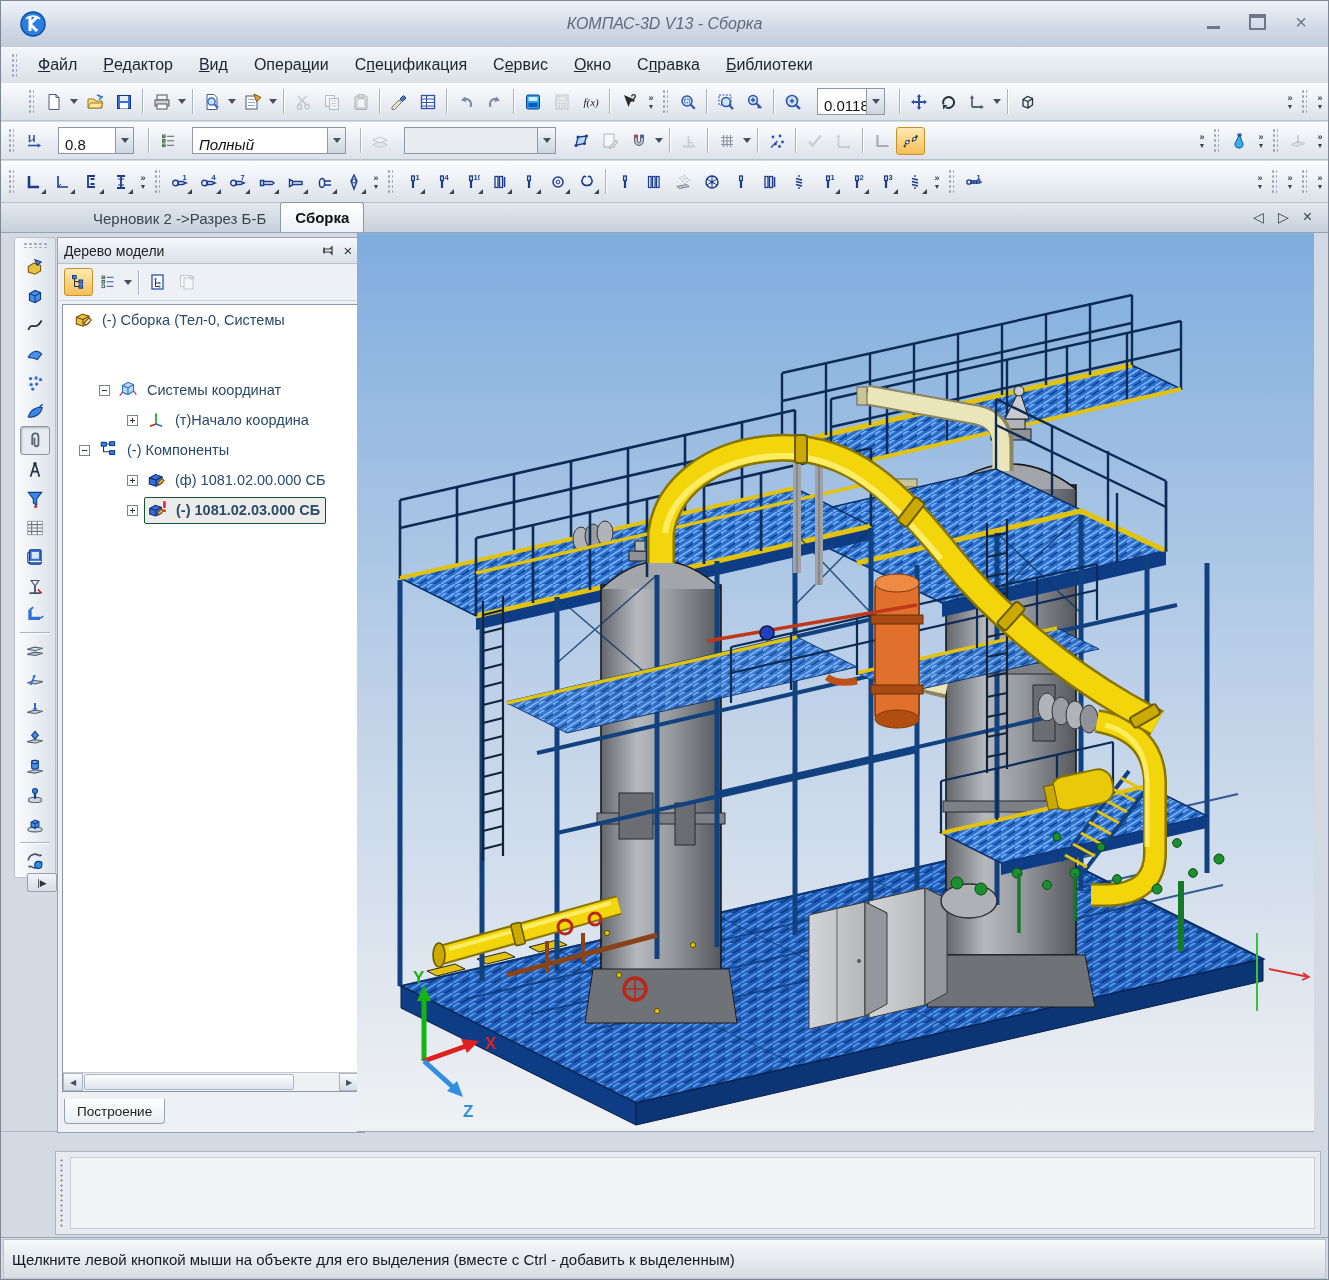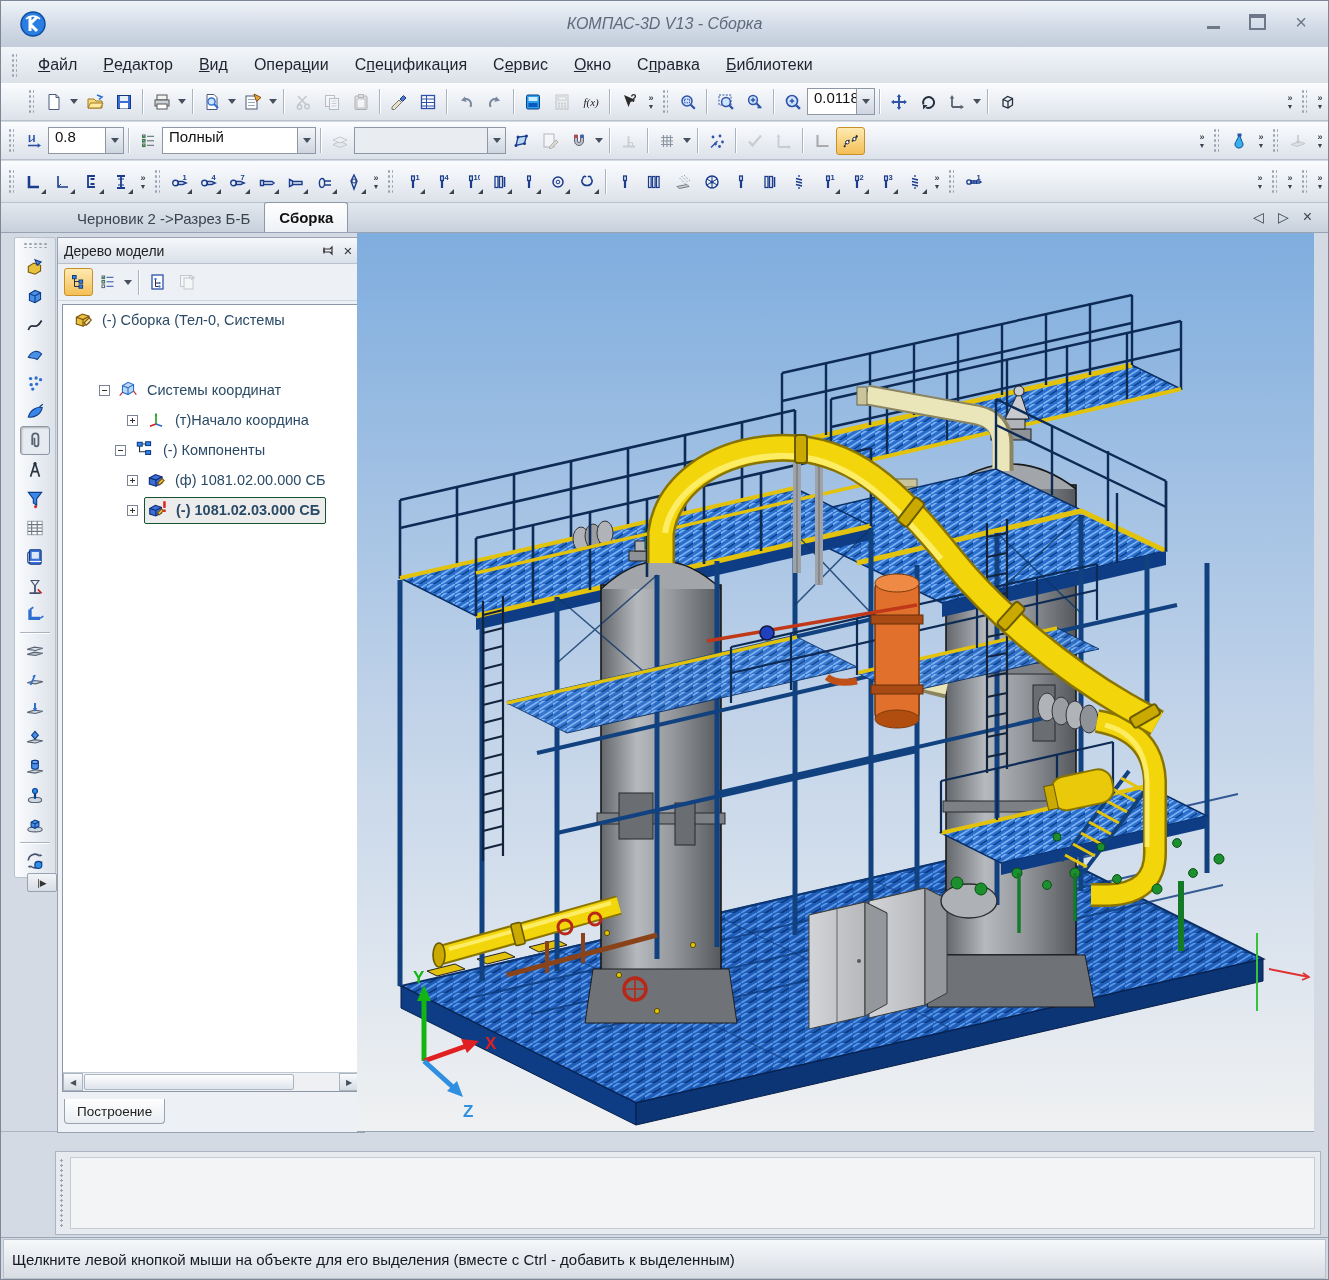--- a/index.html
+++ b/index.html
@@ -22,31 +22,31 @@
   .trow{position:absolute;left:0;right:0;height:38px;background:linear-gradient(#fbfcfe,#dce2ea);border-bottom:1px solid #b9c1cd;display:flex;align-items:center;padding-left:4px;box-sizing:border-box;}
   .tbtn{width:29px;height:28px;border-radius:3px;display:flex;align-items:center;justify-content:center;position:relative;flex:none;}
   .tbtn svg{display:block;}
   .tbtn.dis{opacity:.42;filter:grayscale(.8);}
   .tbtn.act{background:linear-gradient(#ffeab2,#f3bf56);border:1px solid #c89028;box-sizing:border-box;}
   .tbtn.tri::after{content:"";position:absolute;right:2px;bottom:2px;border-left:5px solid transparent;border-bottom:5px solid #3a4450;}
   .dd{width:12px;height:28px;display:flex;align-items:center;justify-content:center;flex:none;}
   .dd::after{content:"";border:4px solid transparent;border-top:5px solid #46505e;margin-top:4px;}
   .tsep{width:1px;height:25px;background:#aab3c0;box-shadow:1px 0 0 #fff;margin:0 4px;flex:none;}
   .tgrip{width:6px;height:26px;margin:0 5px 0 3px;background-image:radial-gradient(circle,#98a2b0 1px,transparent 1.4px);background-size:4px 5px;flex:none;}
-  .tcombo{height:25px;background:#fff;border:1px solid #8d97a6;display:flex;align-items:flex-start;font-size:15px;color:#111;flex:none;margin:0 0;}
+  .tcombo{height:25px;background:#fff;border:1px solid #8d97a6;display:flex;align-items:flex-end;font-size:15px;color:#111;flex:none;margin:0 10px;}
   .tcombo .cval{padding:0 6px;flex:1;overflow:hidden;white-space:nowrap;}
   .tcombo .cdd{width:17px;align-self:stretch;background:linear-gradient(#f4f6f9,#cdd5e0);border-left:1px solid #8d97a6;display:flex;align-items:center;justify-content:center;}
   .tcombo .cdd::after{content:"";border:4px solid transparent;border-top:5px solid #46505e;margin-top:4px;}
   .tcombo.dis{background:#e9edf2;}
   .chev{width:16px;height:30px;display:flex;flex-direction:column;align-items:center;justify-content:center;color:#3a4450;flex:none;line-height:1;}
   .chev b{font-size:9px;font-weight:bold;}
   .chev i{font-style:normal;font-size:7px;}
   .tauto{margin-left:auto;}
   
-  .tabbar{position:absolute;left:0;top:202px;right:0;height:30px;background:linear-gradient(#e2e8ef,#c7d0db);border-bottom:1px solid #98a2b0;display:flex;align-items:flex-end;padding-left:62px;box-sizing:border-box;}
+  .tabbar{position:absolute;left:0;top:202px;right:0;height:30px;background:linear-gradient(#e2e8ef,#c7d0db);border-bottom:1px solid #98a2b0;display:flex;align-items:flex-end;padding-left:78px;box-sizing:border-box;}
   .tab{height:27px;padding:0 14px;display:flex;align-items:center;font-size:15px;color:#3a4450;}
   .tab.active{background:linear-gradient(#ffffff,#edf1f6);border:1px solid #8d97a6;border-bottom:none;border-radius:3px 3px 0 0;font-weight:bold;color:#111;height:29px;}
   .tabnav{margin-left:auto;display:flex;align-items:center;gap:14px;padding-right:16px;height:30px;color:#3a4450;font-size:14px;}
   .tabnav span{cursor:default;}
   
   .leftdock{position:absolute;left:0;top:232px;width:56px;height:898px;background:#d3dae4;border-bottom:1px solid #aab4c2;}
   .vtool{position:absolute;left:13px;top:4px;width:40px;padding:2px 0;background:linear-gradient(90deg,#fbfcfe,#dce2ea);border:1px solid #b9c1cd;border-radius:2px;}
   .vgrip{height:6px;margin:2px 8px 4px;background-image:radial-gradient(circle,#98a2b0 1px,transparent 1.4px);background-size:5px 4px;}
   .vbtn{width:30px;height:29px;margin:0 auto;display:flex;align-items:center;justify-content:center;border-radius:3px;}
   .vbtn.pressed{background:#e6ebf2;border:1px solid #8d97a6;box-shadow:inset 1px 1px 2px rgba(0,0,0,.25);box-sizing:border-box;}
@@ -331,21 +331,21 @@
       <span class="tsep"></span>
       <span class="tbtn">
         <svg width="18" height="18" viewBox="0 0 18 18">
           <rect x="3.5" y="3" width="2.6" height="2.6" fill="#fff" stroke="#566"></rect>
           <rect x="3.5" y="7.5" width="2.6" height="2.6" fill="#fff" stroke="#566"></rect>
           <rect x="3.5" y="12" width="2.6" height="2.6" fill="#fff" stroke="#566"></rect>
           <path d="M8 4.3h7M8 8.8h7M8 13.3h7" stroke="#566"></path>
           <path d="M3.8 4.2l.9 1 1.1-1.6M3.8 8.7l.9 1 1.1-1.6M3.8 13.2l.9 1 1.1-1.6" stroke="#2aa02a" fill="none" stroke-width="1.2"></path>
         </svg>
       </span>
-      <span class="tcombo" style="width: 152px;">
+      <span class="tcombo" style="width: 152px; font-style: italic;">
         <span class="cval">Полный</span>
         <span class="cdd"></span>
       </span>
       <span class="tsep"></span>
       <span class="tbtn dis">
         <svg width="18" height="18" viewBox="0 0 18 18">
           <path d="M2 12.5l7-3 7 3-7 3z" fill="#dfe3e8" stroke="#8a93a0"></path>
           <path d="M2 8l7-3 7 3-7 3z" fill="#eef1f4" stroke="#8a93a0"></path>
         </svg>
       </span>
@@ -913,21 +913,21 @@
           <span class="selwrap">
             <span><svg width="20" height="20" viewBox="0 0 18 18">
                 <path d="M9 13.5V4" stroke="#2aa02a" stroke-width="1.5"></path>
                 <path d="M9 13.5L3.5 15.5" stroke="#d02020" stroke-width="1.5"></path>
                 <path d="M9 13.5l5.5 2" stroke="#2d6fd0" stroke-width="1.5"></path>
                 <path d="M9 4L7.8 6.5h2.4z" fill="#2aa02a"></path>
               </svg></span>
             <span class="lbl">(т)Начало координа</span>
           </span>
         </div>
-        <div class="titem" style="padding-left: 52px;">
+        <div class="titem" style="padding-left: 16px;">
           <svg width="11" height="11" viewBox="0 0 11 11">
             <rect x="0.5" y="0.5" width="10" height="10" fill="#fff" stroke="#7a8494"></rect>
             <path d="M3 5.5h5" stroke="#333"></path>
           </svg>
           <span class="selwrap">
             <span><svg width="20" height="20" viewBox="0 0 18 18">
                 <rect x="3" y="3" width="4.4" height="3.4" fill="#3a86e8" stroke="#0c3d88"></rect>
                 <rect x="10.5" y="2.5" width="4.4" height="3.4" fill="#3a86e8" stroke="#0c3d88"></rect>
                 <rect x="10.5" y="10.5" width="4.4" height="3.4" fill="#3a86e8" stroke="#0c3d88"></rect>
                 <path d="M5 6.5v5h5.5M8 4.5h2.5" fill="none" stroke="#26303e"></path>

